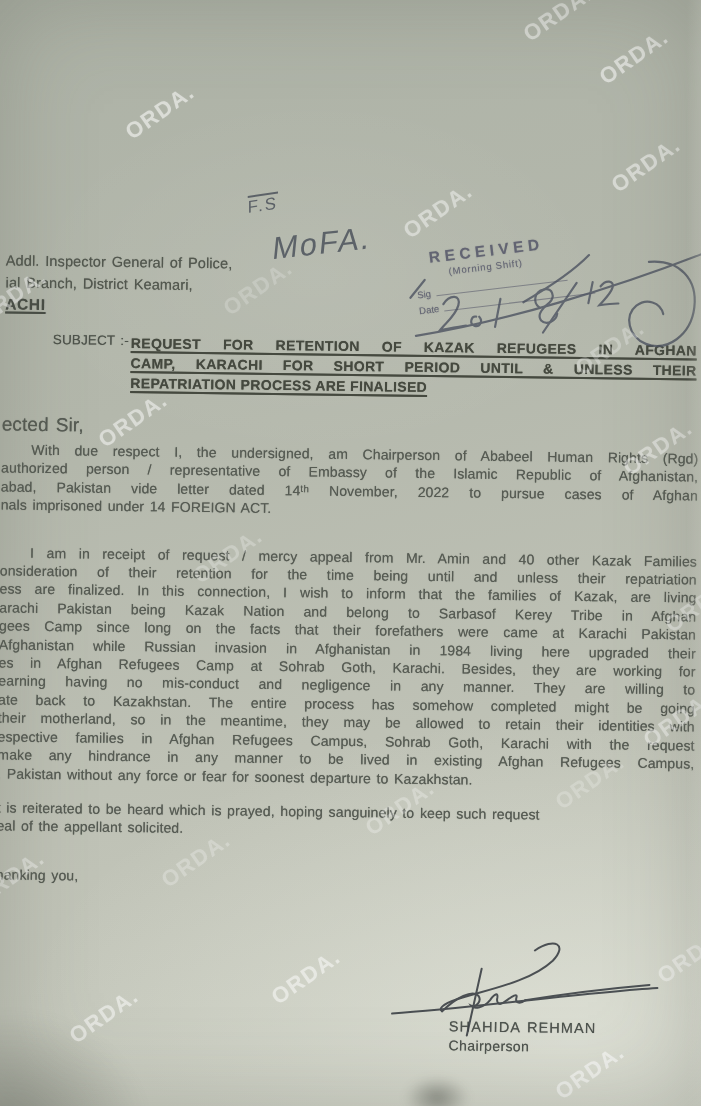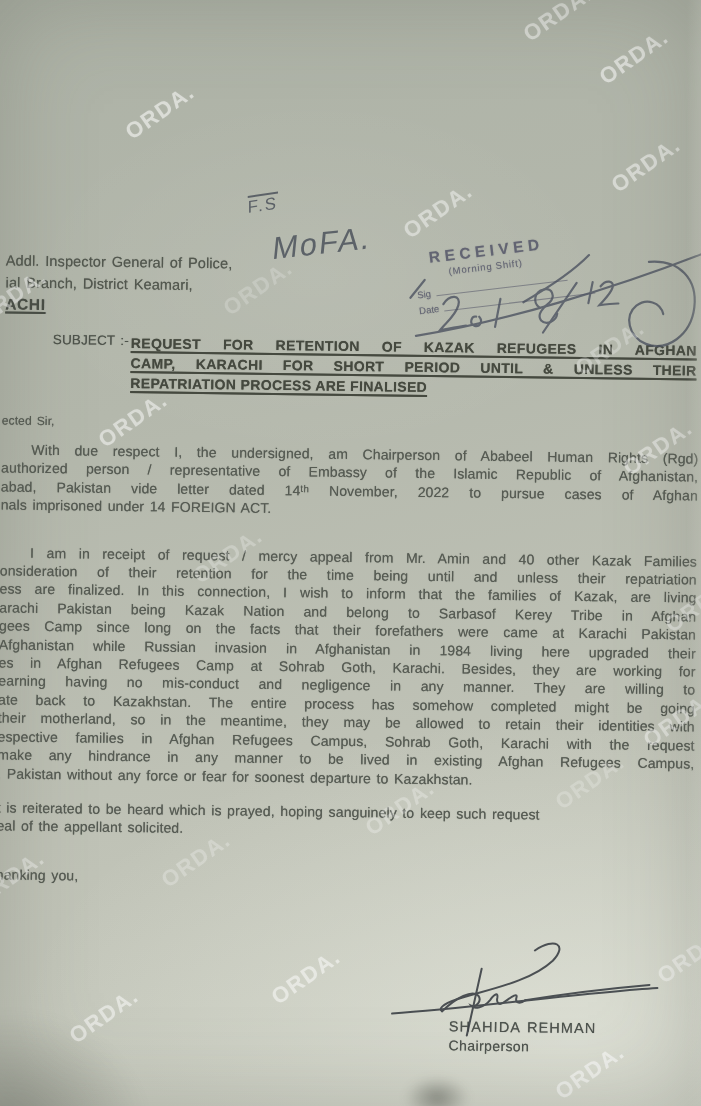--- a/index.html
+++ b/index.html
@@ -17,21 +17,21 @@
   .recipient{position:absolute;left:2px;top:255px;font-size:14.5px;line-height:21.5px;color:#53584f;}
   .recipient .city{font-weight:700;font-size:15.5px;letter-spacing:.6px;color:#474c44;
     text-decoration:underline;text-decoration-thickness:1.6px;text-underline-offset:2px;}
   .subject-row{position:absolute;left:50px;top:336px;width:645px;display:flex;}
   .subject-label{width:78px;flex:none;font-size:13.5px;color:#4e534b;}
   .subject-lines{width:566px;margin-left:0;}
   .subj-line{font-weight:700;font-size:14px;line-height:20px;color:#45493f;letter-spacing:.35px;
     text-decoration:underline;text-decoration-thickness:1.6px;text-underline-offset:2.5px;
     text-align:justify;text-align-last:justify;text-shadow:0 0 .7px rgba(69,73,63,.8);}
   .subj-line.last{text-align-last:left;}
-  .salutation{position:absolute;left:0;top:418px;font-size:12px;}
+  .salutation{position:absolute;left:0;top:418px;font-size:19px;}
   .body{position:absolute;left:0;top:445px;width:697px;font-size:14px;}
   .line{line-height:18.4px;text-align:justify;text-align-last:justify;}
   .line.last,.line.nojust{text-align-last:left;}
   .line.indent{padding-left:30px;}
   .para-0{margin-bottom:29px;}
   .para-1{margin-bottom:16px;}
   .closing{position:absolute;left:0;top:871px;font-size:14px;}
   .signoff{position:absolute;left:455px;top:1017px;color:#4e534e;}
   .sig-name{font-size:14.5px;letter-spacing:1.1px;}
   .sig-title{font-size:14px;margin-top:3px;letter-spacing:.4px;}

